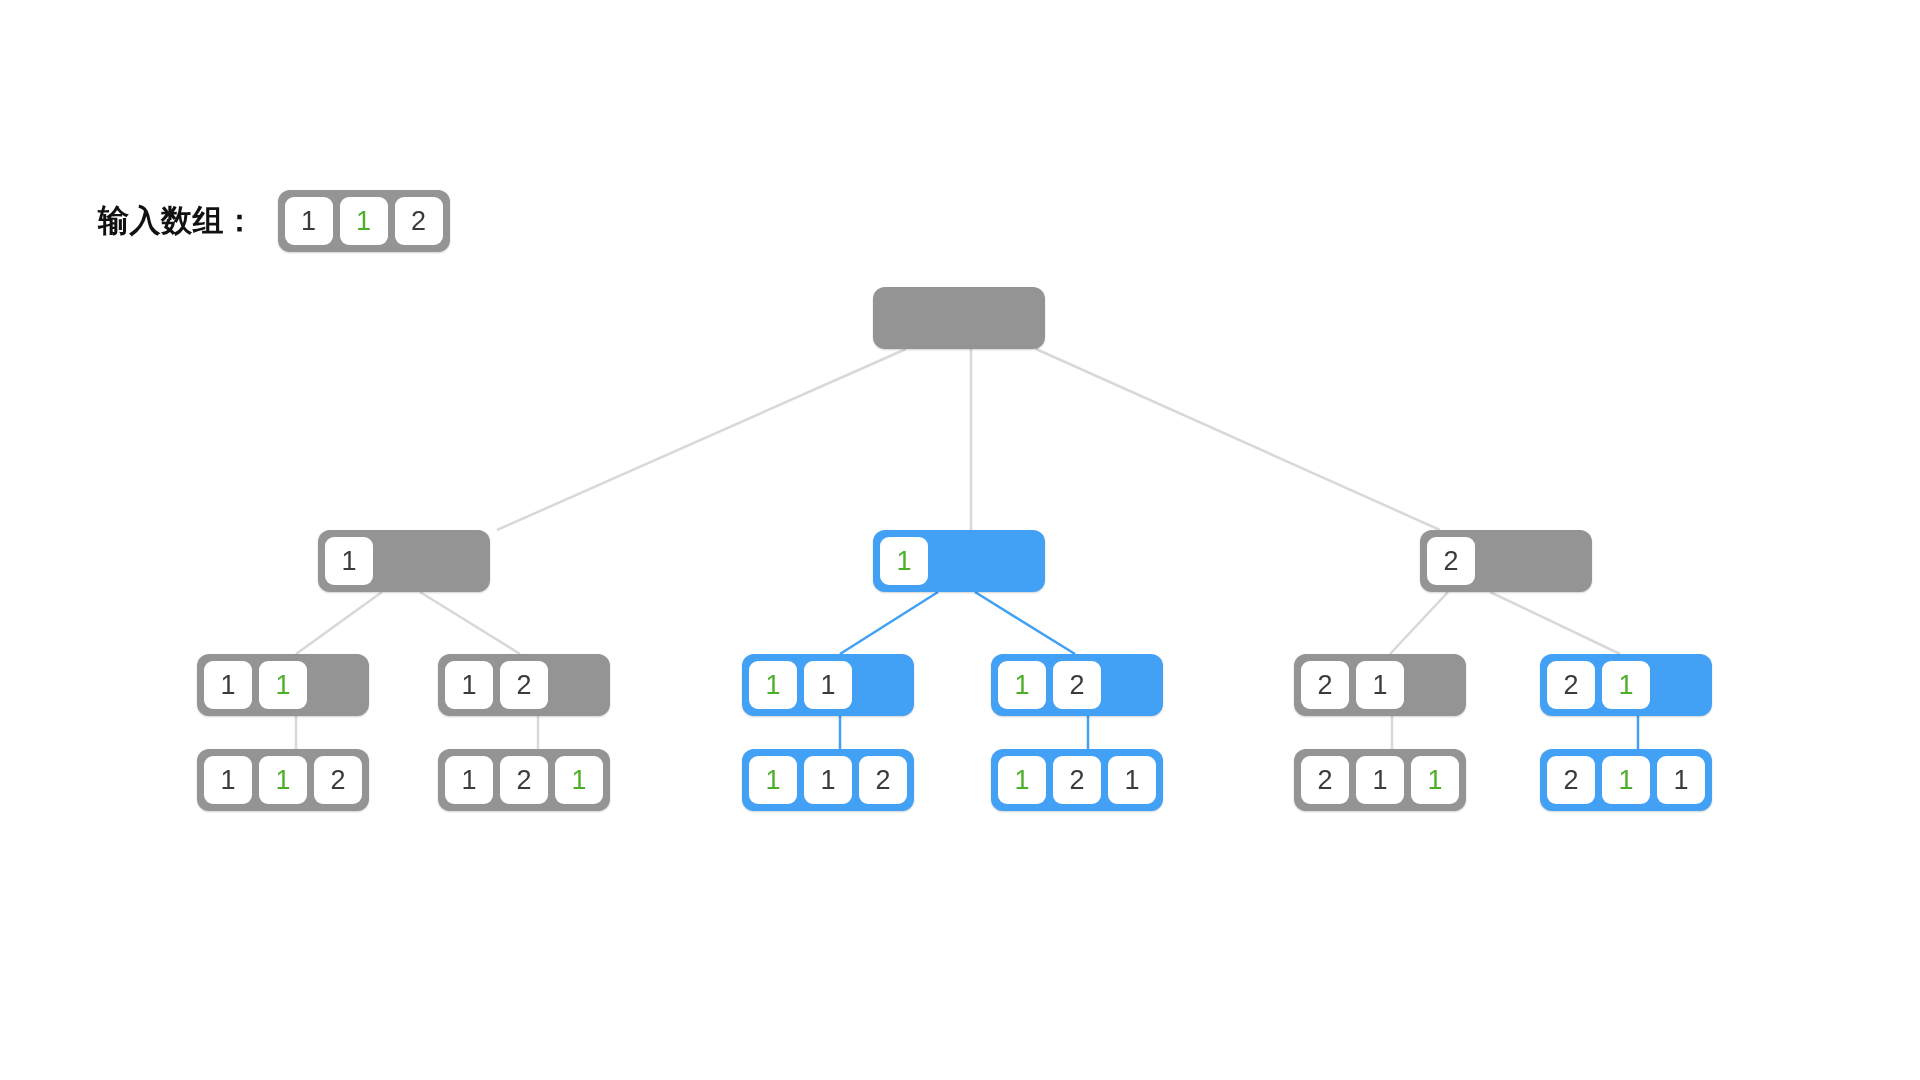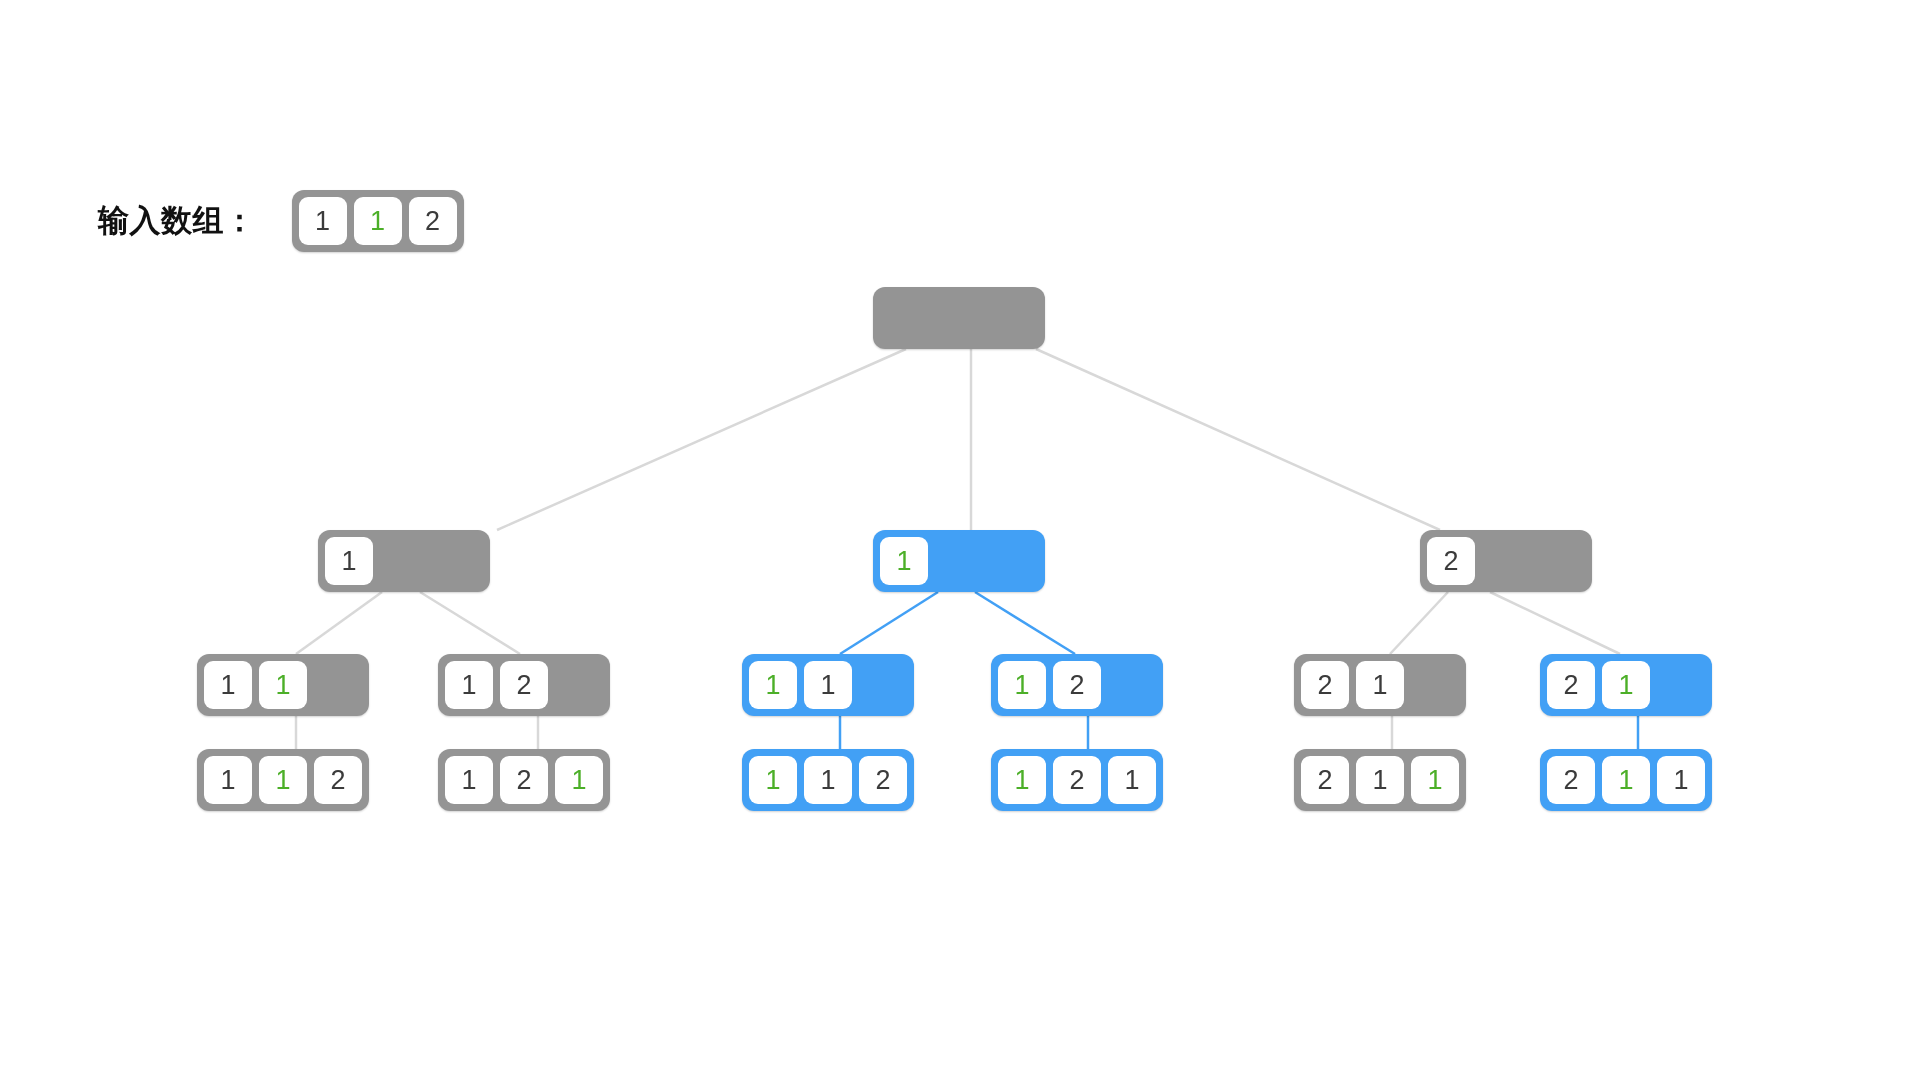--- a/index.html
+++ b/index.html
@@ -10,21 +10,21 @@
     overflow:hidden;
     position:relative;
   }
   #stage{position:absolute;left:0;top:0;width:1920px;height:1080px;}
 
   
   .header{
     position:absolute;
     display:flex;
     align-items:center;
-    gap:36px;
+    gap:22px;
   }
   .header-label{
     font-size:31px;
     font-weight:700;
     color:#111111;
     letter-spacing:.5px;
     white-space:nowrap;
   }
 
   

